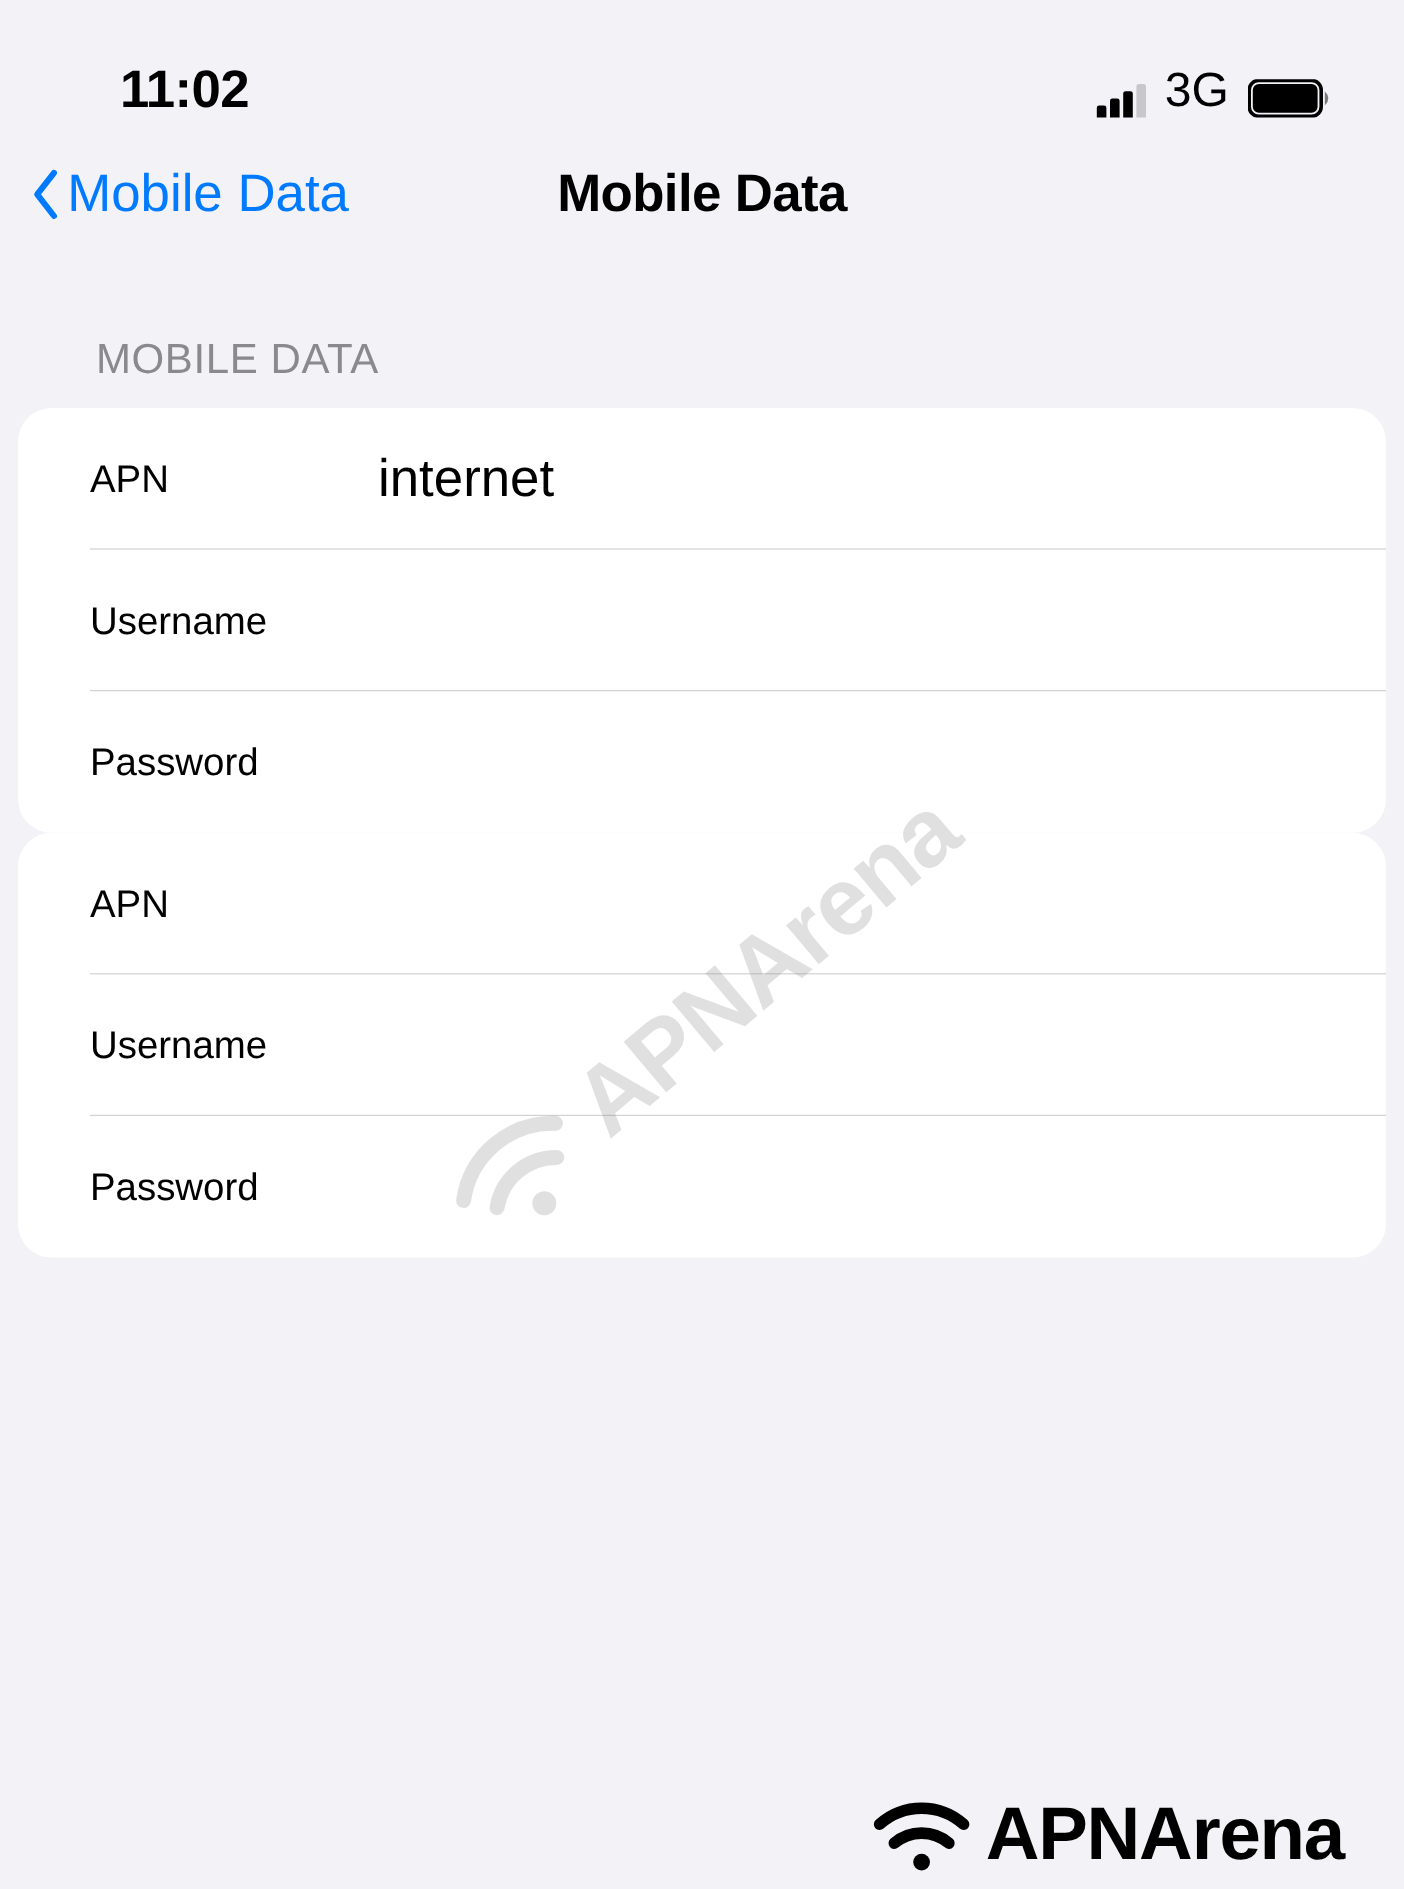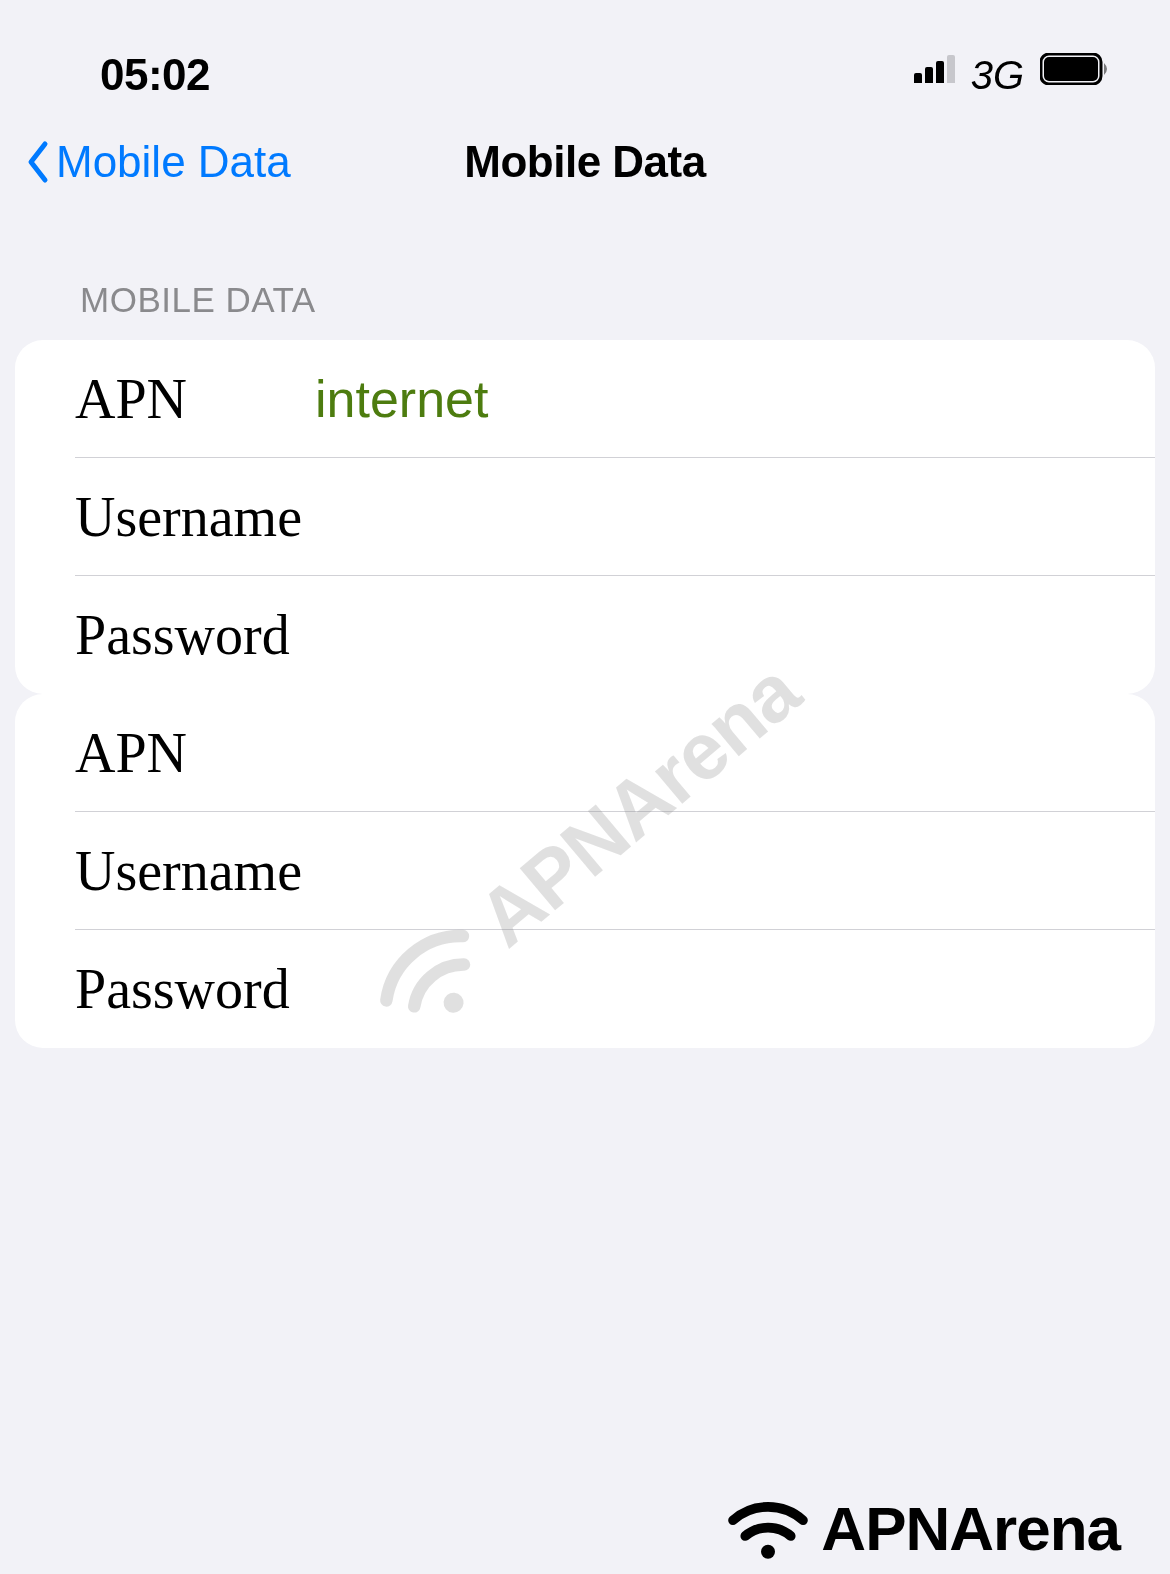--- a/index.html
+++ b/index.html
@@ -24,23 +24,22 @@
       height: 110px;
     }
     .status-time {
       font-size: 44px;
       font-weight: 600;
       color: #000;
       letter-spacing: -0.5px;
     }
     .status-right {
       display: flex;
-      align-items: flex-start;
+      align-items: flex-end;
       gap: 12px;
-      font-style: italic;
     }
     .signal-bars {
       display: flex;
       align-items: flex-end;
       gap: 3px;
       height: 30px;
     }
     .bar {
       width: 8px;
       background: #000;
@@ -116,30 +115,29 @@
     .row:not(:last-child)::after {
       content: "";
       position: absolute;
       left: 60px;
       right: 0;
       bottom: 0;
       height: 1px;
       background: #d1d1d6;
     }
     .row-label {
-      font-size: 56px;
+      font-size: 32px;
       color: #000;
       width: 240px;
       flex-shrink: 0;
       font-weight: 400;
-      font-family: Liberation Serif, serif;
     }
     .row-value {
-      font-size: 52px;
-      color: #4d7c0f;
+      font-size: 44px;
+      color: #000000;
       font-weight: 400;
     }
     .watermark-center {
       position: absolute;
       left: 50%;
       top: 54%;
       transform: translate(-50%, -50%) rotate(-40deg);
       display: flex;
       align-items: center;
       gap: 10px;
@@ -174,21 +172,21 @@
       font-size: 62px;
       font-weight: 700;
       color: #000;
       letter-spacing: -1px;
     }
   </style>
 </head>
 <body>
 
 <div class="status-bar">
-  <div class="status-time">05:02</div>
+  <div class="status-time">11:02</div>
   <div class="status-right">
     <div class="signal-bars">
       <div class="bar bar1"></div>
       <div class="bar bar2"></div>
       <div class="bar bar3"></div>
       <div class="bar bar4"></div>
     </div>
     <div class="network-type">3G</div>
     <svg class="battery" width="70" height="32" viewBox="0 0 70 32">
       <rect x="1" y="1" width="60" height="30" rx="8" ry="8" fill="none" stroke="#000" stroke-width="3"></rect>

